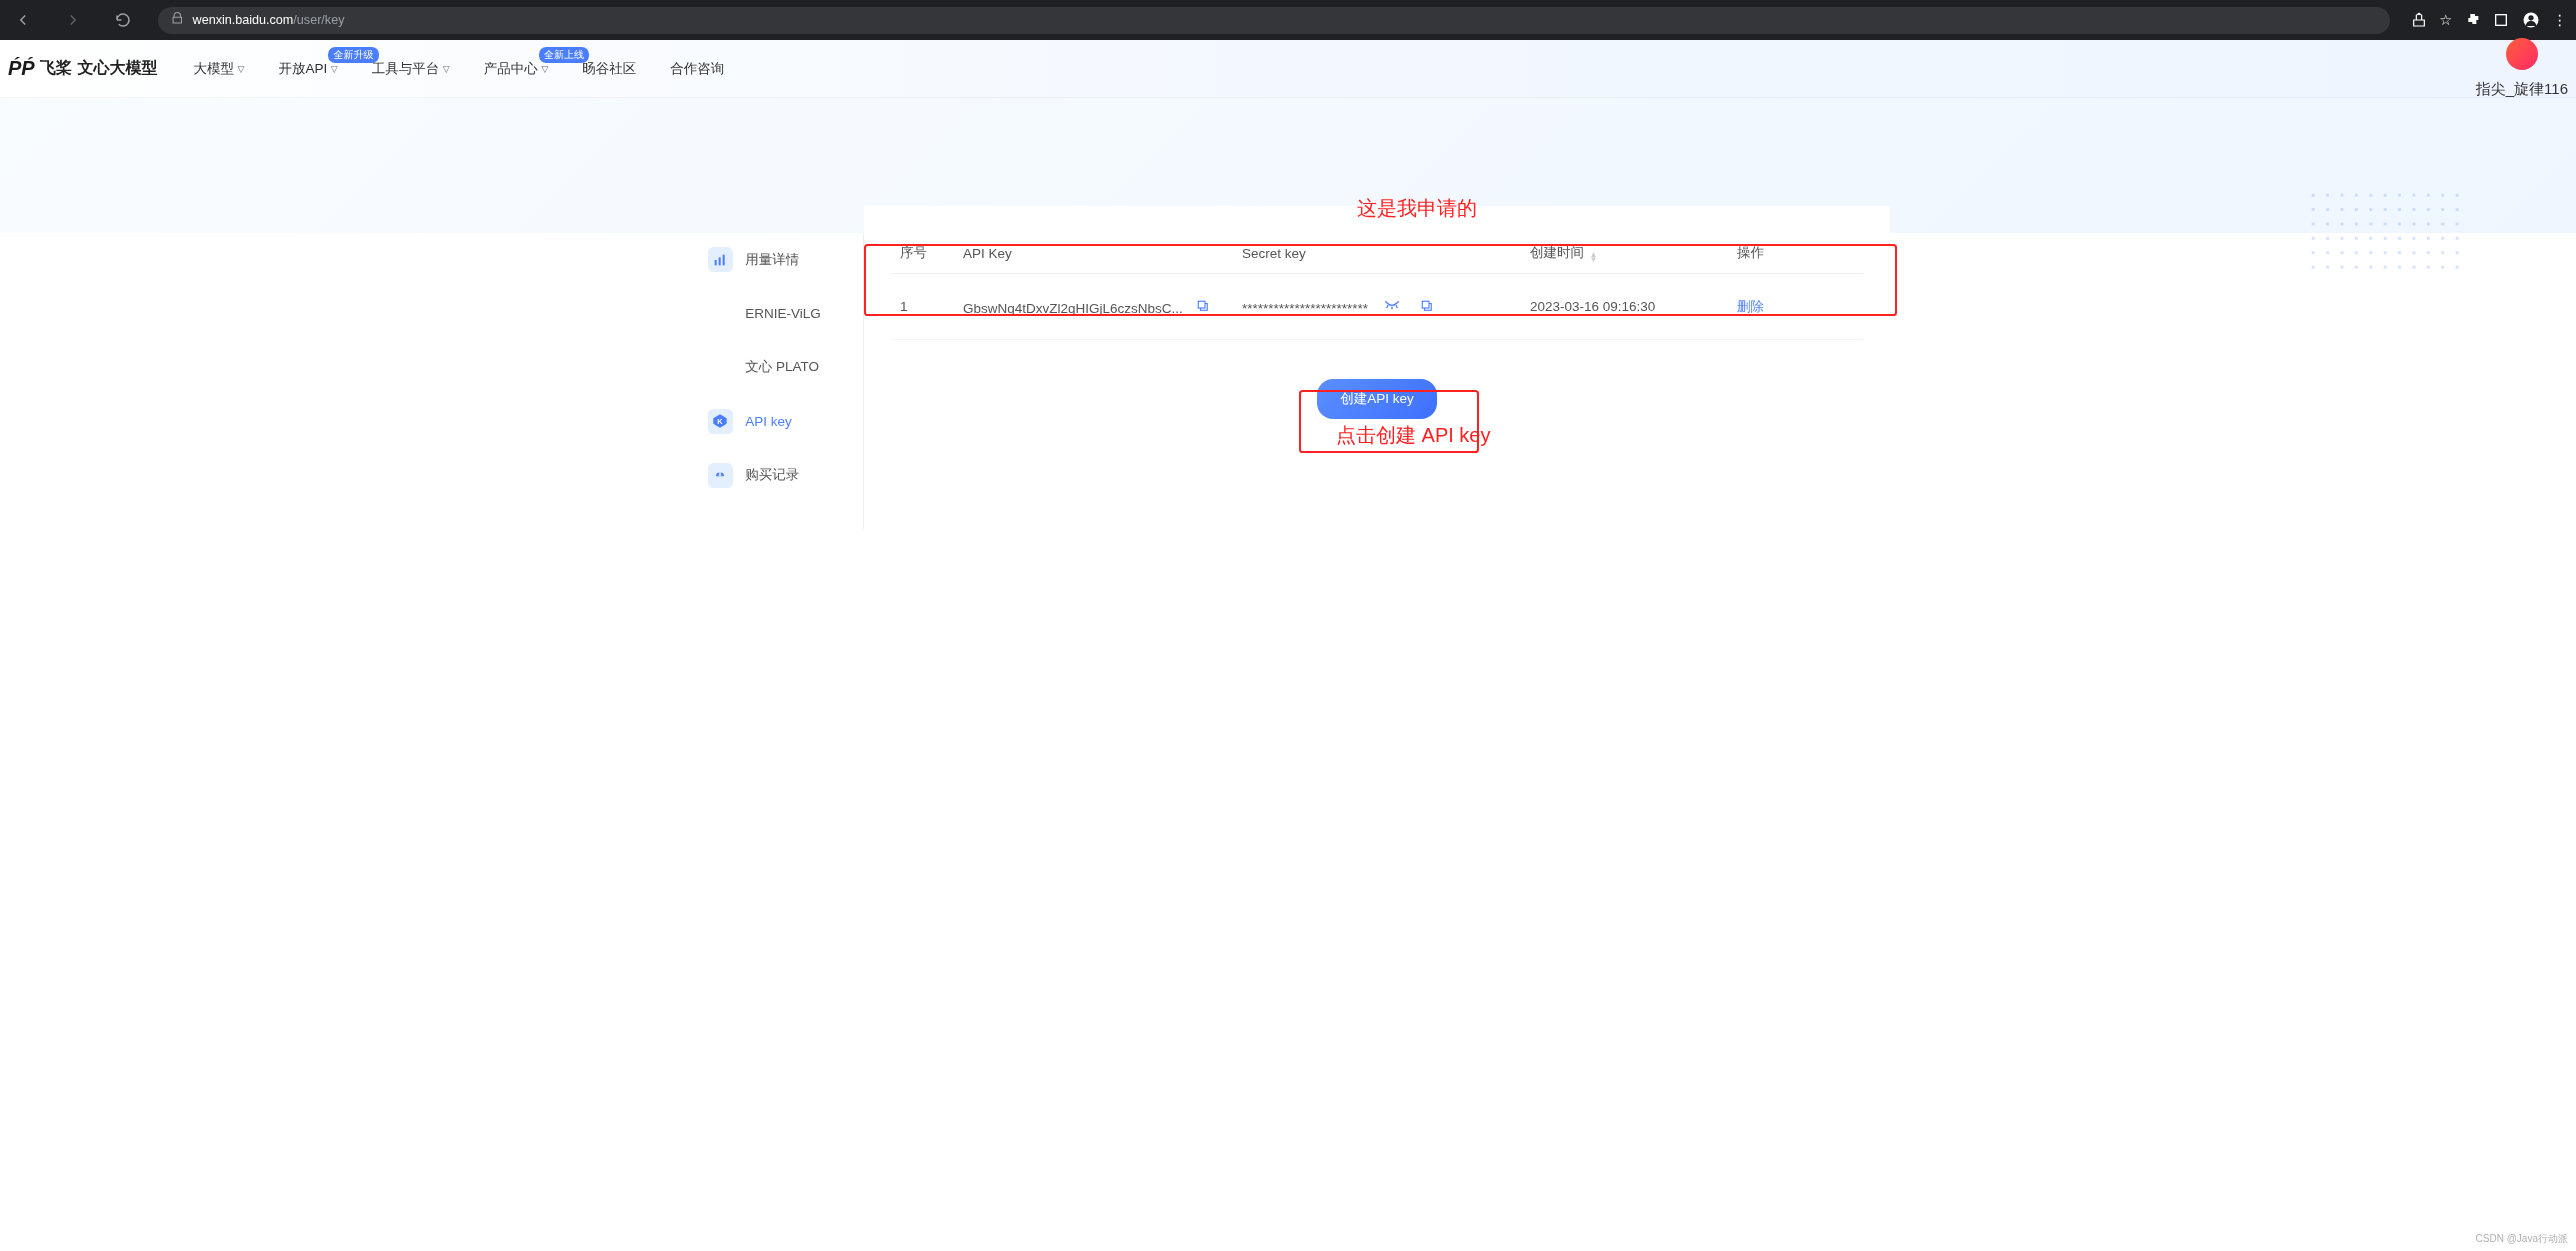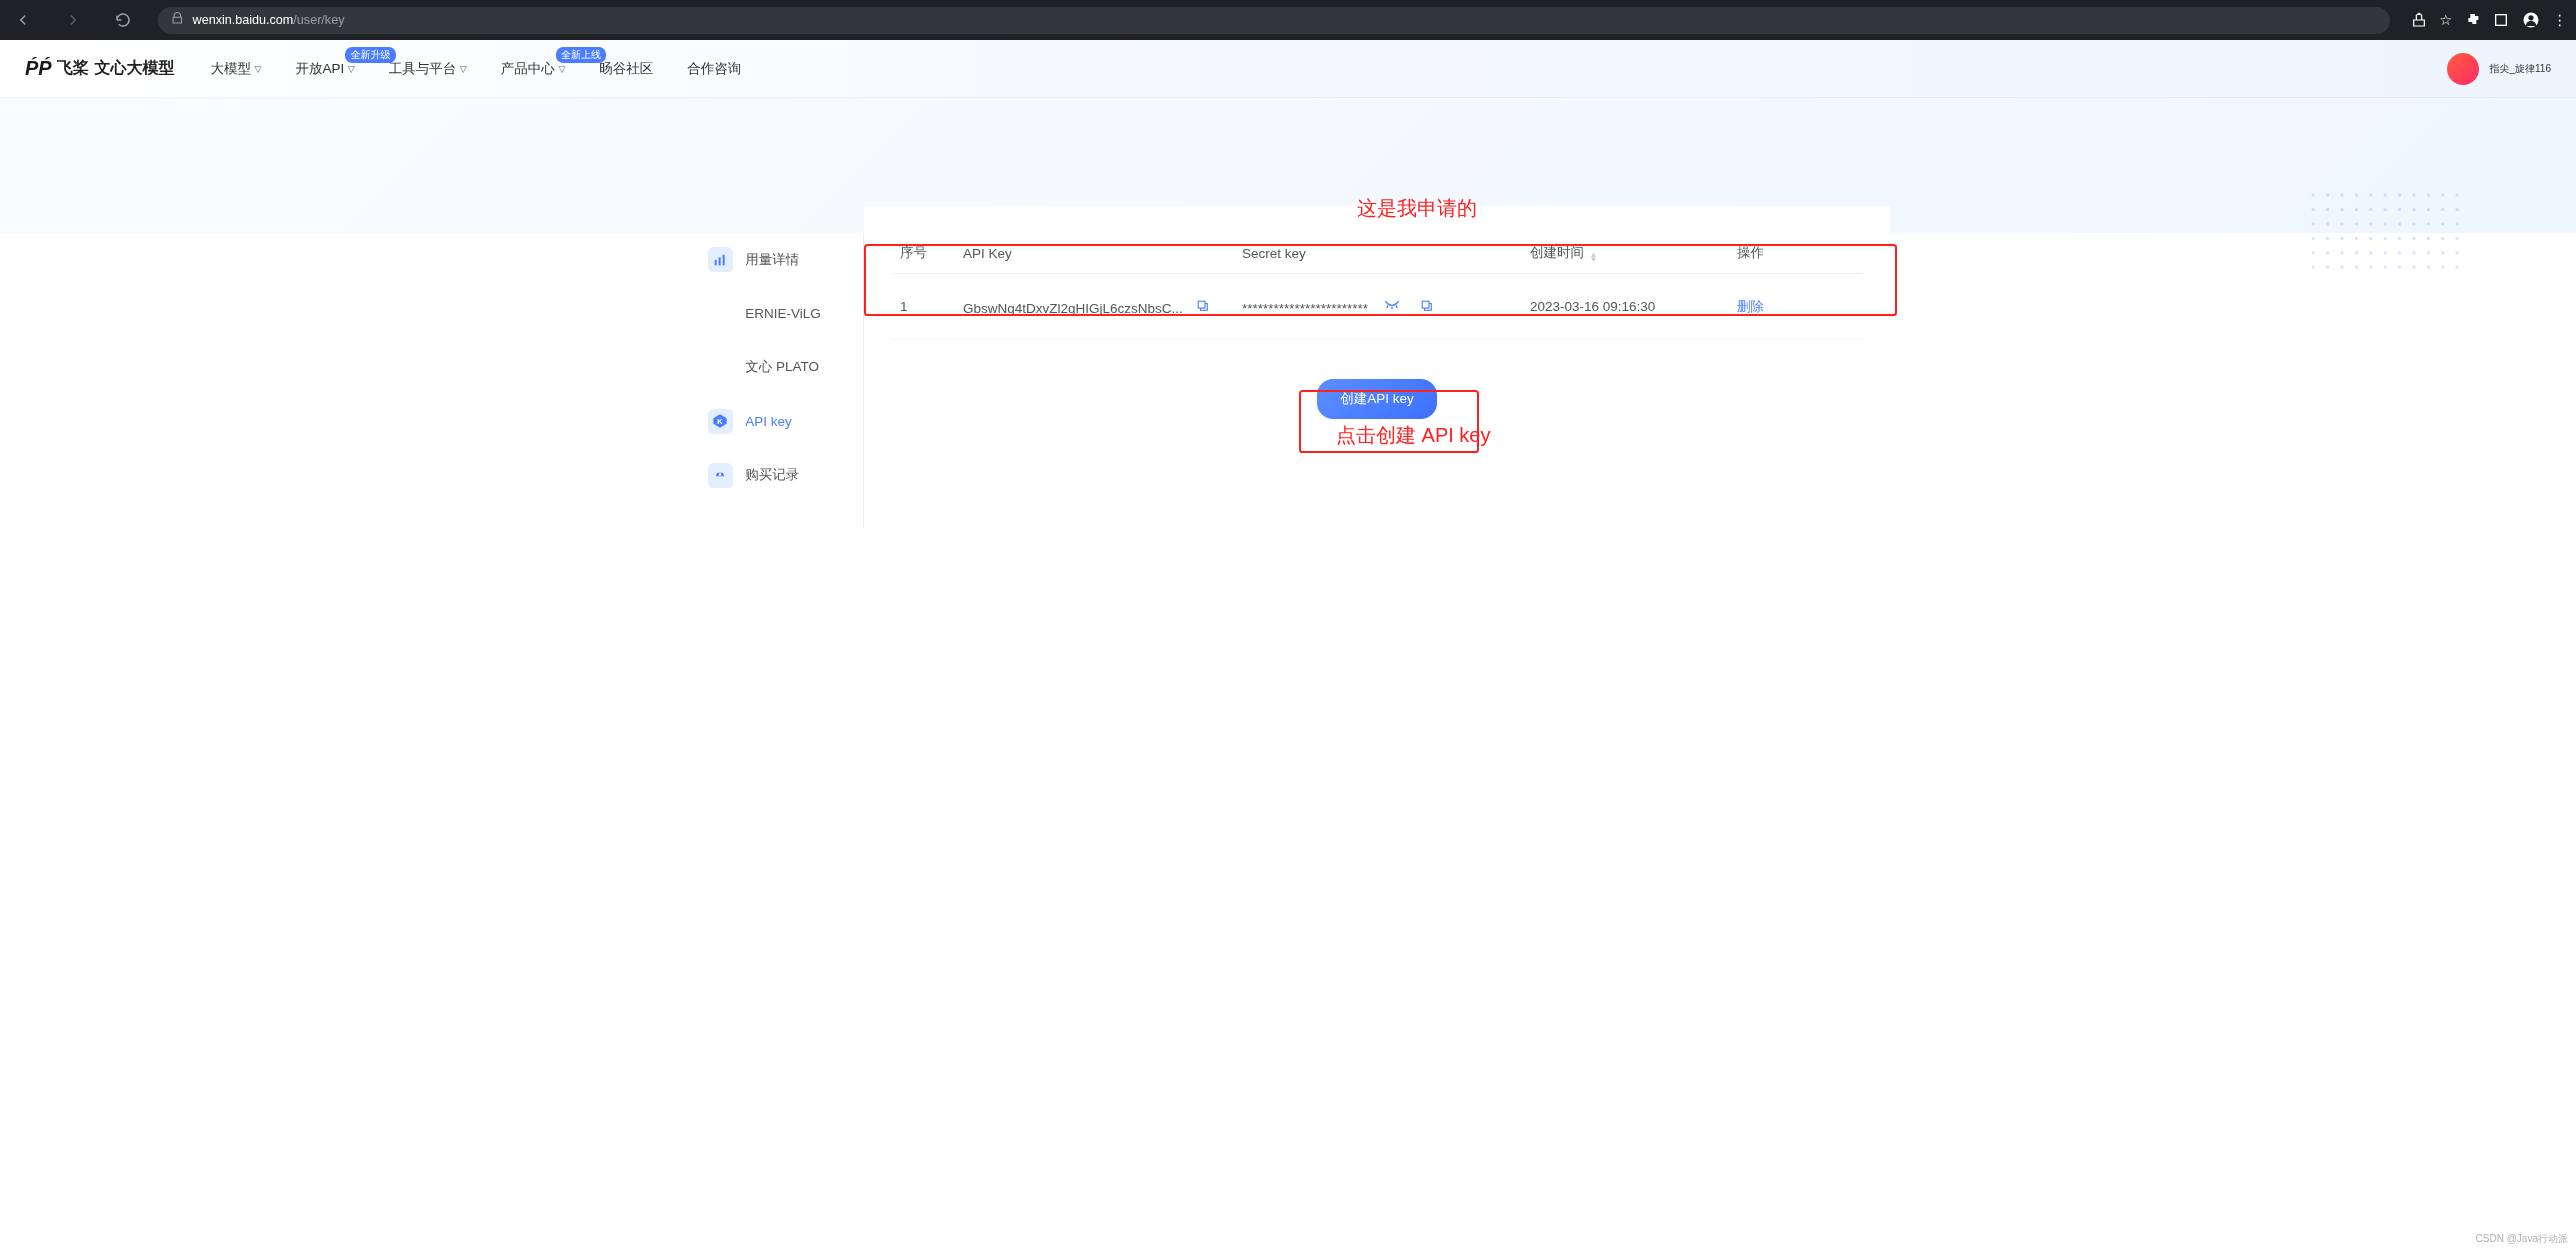--- a/index.html
+++ b/index.html
@@ -9,28 +9,28 @@
     .browser-chrome { background: #202124; height: 40px; display: flex; align-items: center; padding: 0 9px; gap: 21px; }
     .nav-btn { color: #9aa0a6; cursor: pointer; padding: 5.4px; display: flex; align-items: center; }
     .nav-btn svg { width: 18px; height: 18px; }
     .url-bar { flex: 1; background: #35363a; border-radius: 18px; height: 27px; display: flex; align-items: center; padding: 0 12.6px; gap: 9px; color: #e8eaed; font-size: 12.6px; }
     .url-domain { color: #fff; }
     .url-path { color: #9aa0a6; }
     .chrome-icons { display: flex; gap: 12.6px; align-items: center; color: #fff; }
     .chrome-icons span { cursor: pointer; display: flex; }
     
     
-    .topnav { height: 58px; background: linear-gradient(to right, #ffffff, #f3f8ff, #eef5ff); border-bottom: 0.9px solid rgba(0,0,0,0.04); display: flex; align-items: center; padding: 0 25px; gap: 36px; }
+    .topnav { height: 58px; background: linear-gradient(to right, #ffffff, #f3f8ff, #eef5ff); border-bottom: 0.9px solid rgba(0,0,0,0.04); display: flex; align-items: center; padding: 0 8px; gap: 36px; }
     .logo { display: flex; align-items: center; gap: 5.4px; font-size: 16px; font-weight: 600; color: #222; }
     .logo-mark { font-style: italic; font-weight: 800; font-size: 20px; color: #1a1a1a; }
     .nav-items { display: flex; gap: 34px; align-items: center; }
     .nav-item { font-size: 13.5px; color: #333; cursor: pointer; display: flex; align-items: center; gap: 3.6px; position: relative; }
     .dropdown-caret { font-size: 9px; color: #666; }
     .badge { position: absolute; top: -12.6px; right: -41px; background: #4a7dff; color: #fff; font-size: 10px; padding: 0.9px 5.4px; border-radius: 7.2px; white-space: nowrap; }
-    .user-area { margin-left: auto; display: flex; align-items: center; gap: 10px; font-size: 10px; color: #333; }
+    .user-area { margin-left: auto; display: flex; align-items: center; gap: 10px; font-size: 15px; color: #333; flex-direction: column; }
     .avatar { width: 32px; height: 32px; border-radius: 50%; background: linear-gradient(135deg, #ff5e3a, #ff2a68); }
     
     
     .hero { background: linear-gradient(135deg, #f9fcff, #eef6ff); padding: 54px 0 81px; text-align: center; position: relative; }
     .hero-title { font-size: 40px; font-weight: 500; color: #1a1a1a; letter-spacing: 3.6px; }
     .dots-deco { position: absolute; right: 108px; top: 90px; width: 162px; height: 90px; background-image: radial-gradient(circle, rgba(90,140,255,0.25) 1.8px, transparent 1.8px); background-size: 14.4px 14.4px; }
     
     
     .content-wrap { max-width: 1240px; margin: -27px auto 0; display: flex; gap: 0; padding: 0 18px; }
     .sidebar { width: 178px; background: #fff; border-right: 0.9px solid #eee; padding: 27px 0; }

